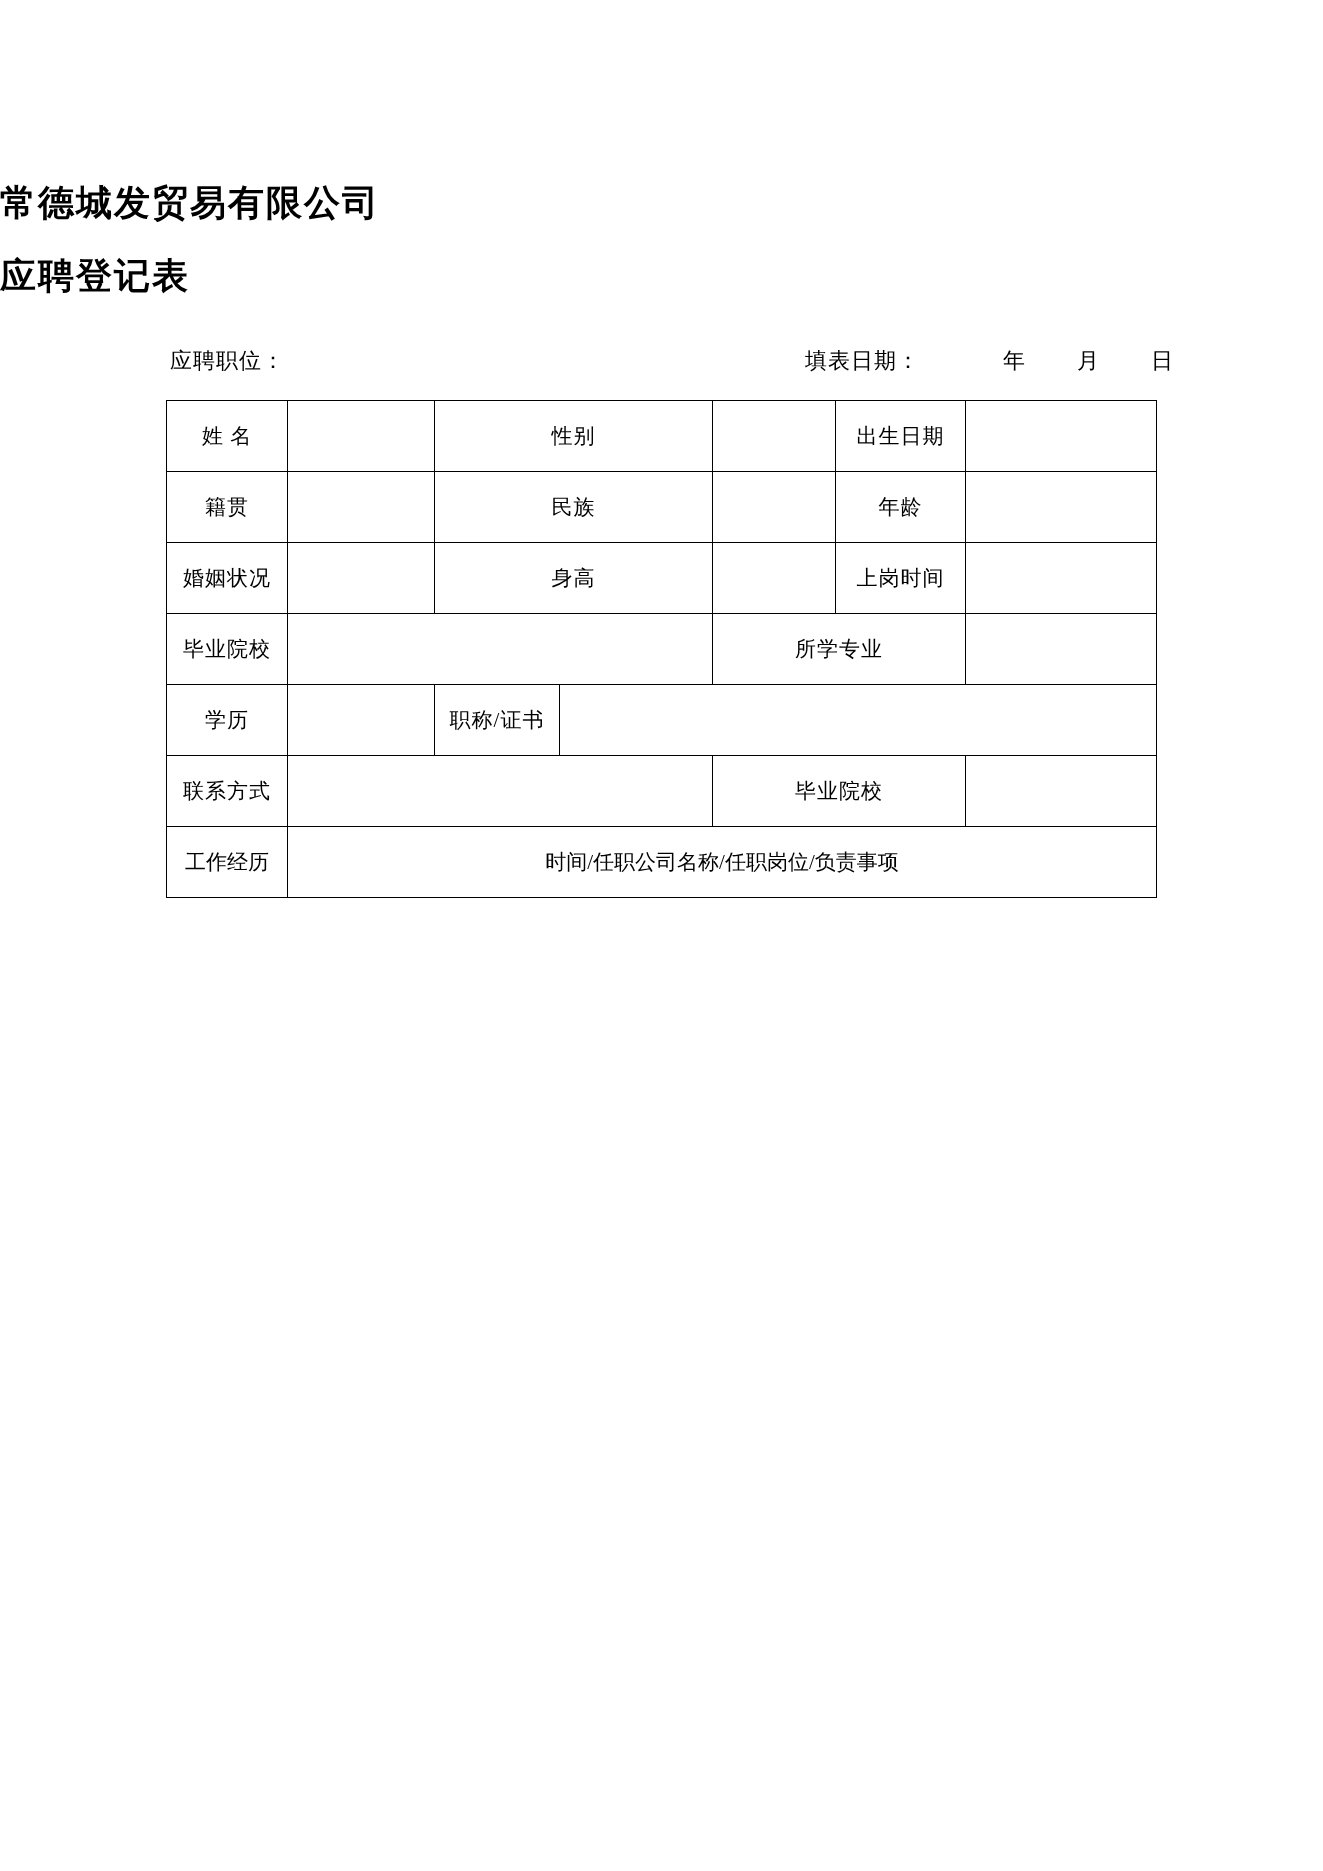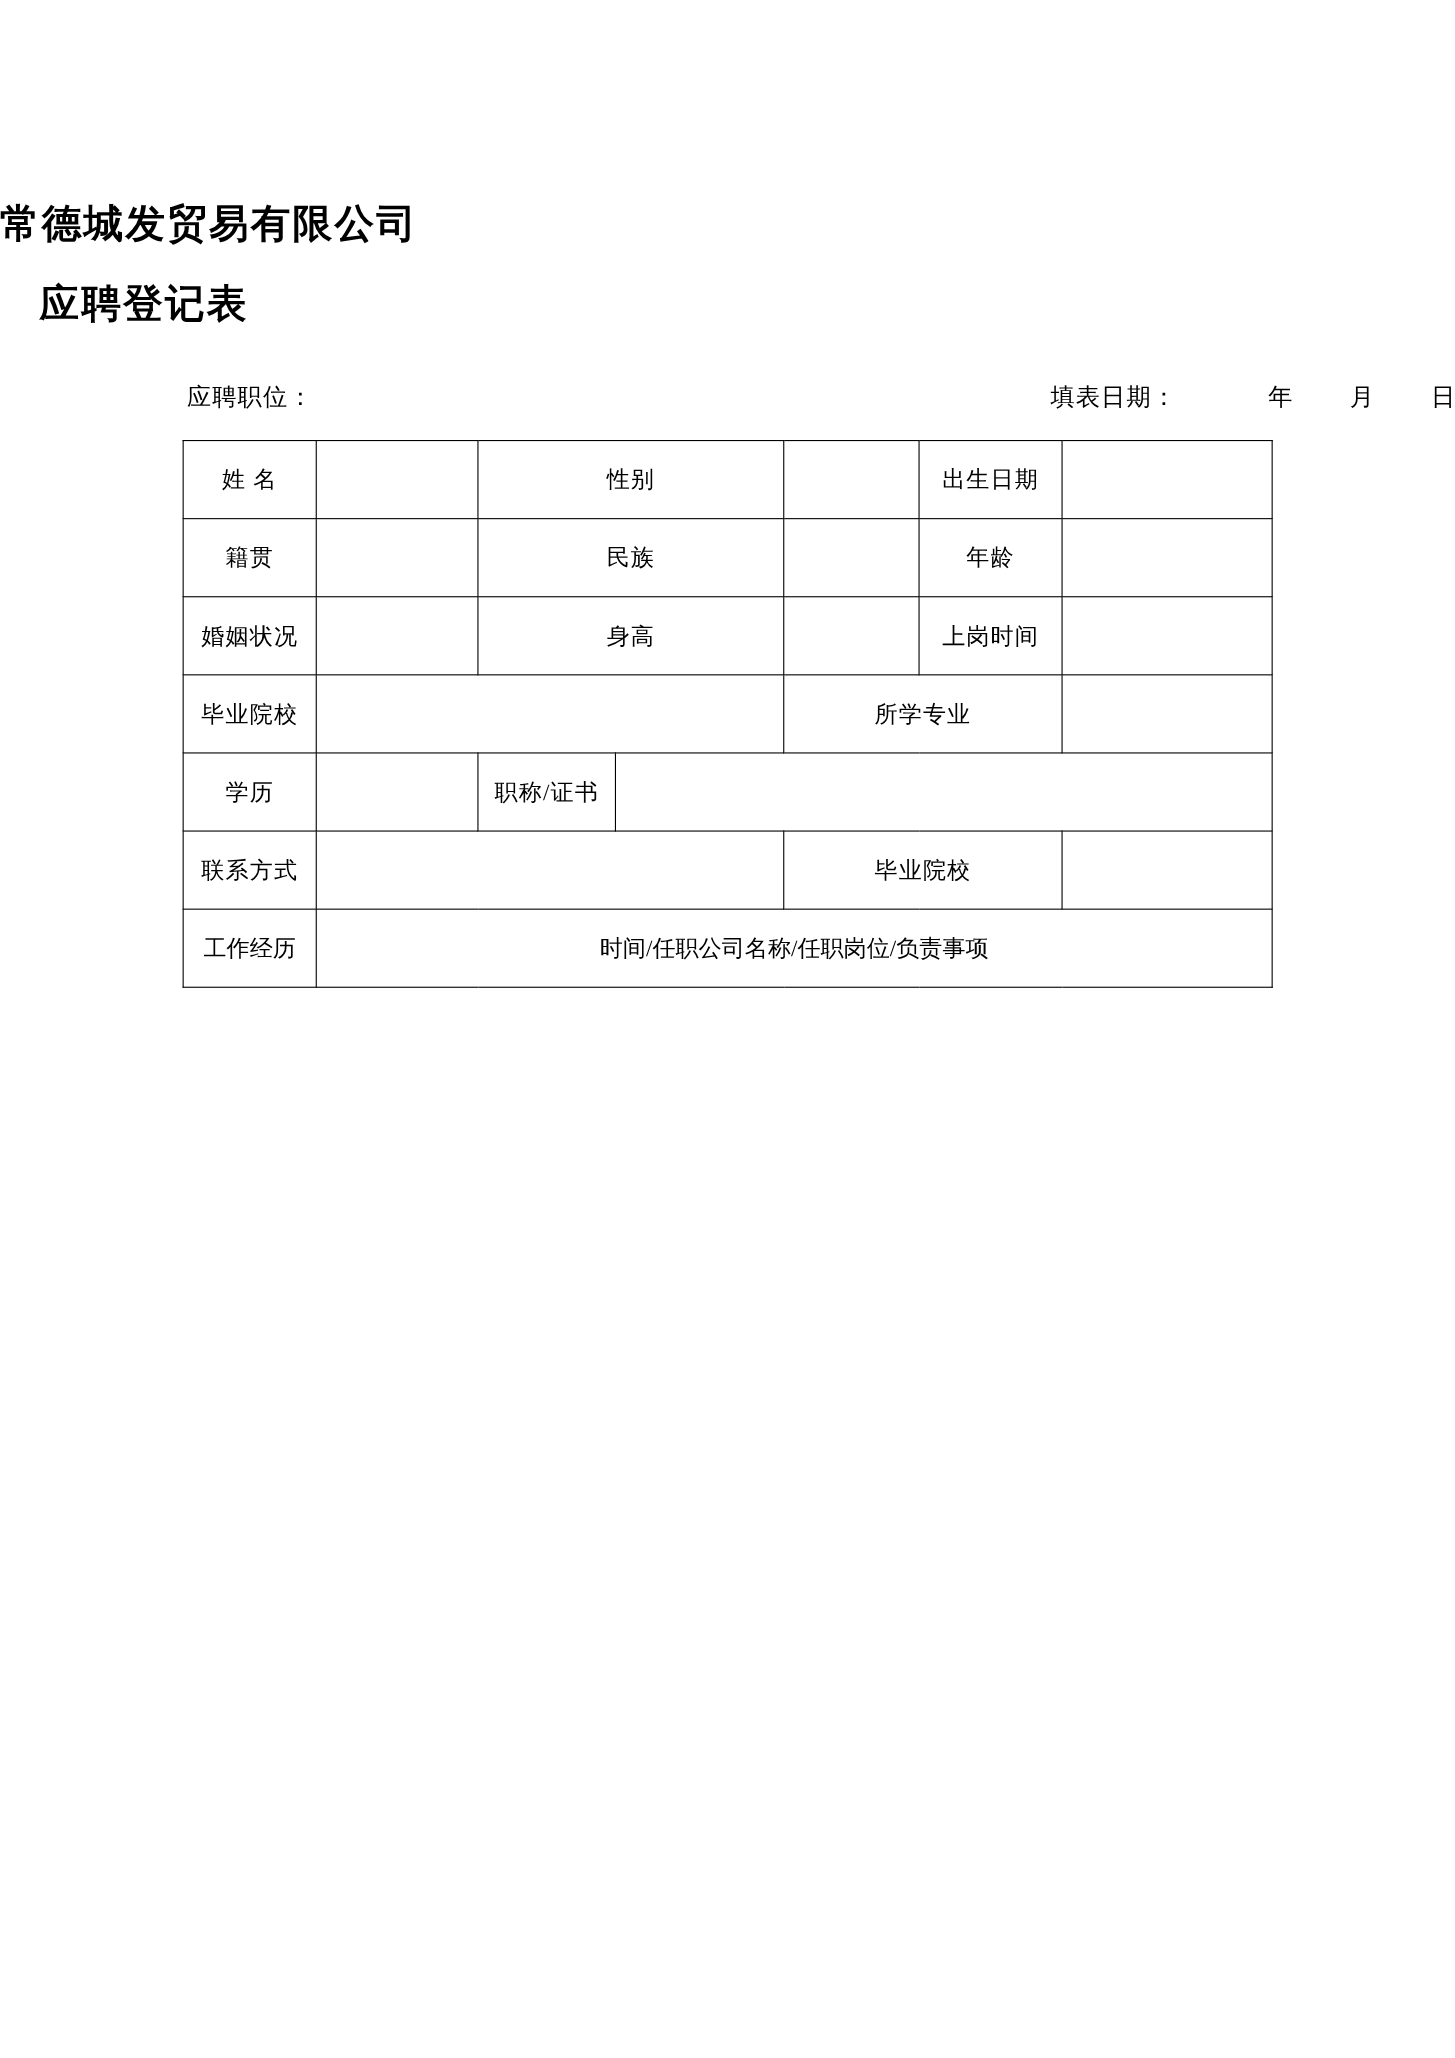--- a/index.html
+++ b/index.html
@@ -26,25 +26,26 @@
     text-align: left;
   }
   .title-line {
     font-size: 36px;
     font-weight: bold;
     letter-spacing: 2px;
     line-height: 1.0;
     font-family: "Liberation Serif", "DejaVu Serif", serif;
   }
   .title-line-1 { margin-bottom: 37px; }
-  .title-line-2 { margin-bottom: 0; margin-left: 36px; }
+  .title-line-2 { margin-bottom: 0; }
 
   .meta-row {
     margin-top: 52px;
     padding-left: 170px;
+    padding-right: 150px;
     font-size: 22px;
     display: flex;
     align-items: baseline;
   }
   .meta-left {
     letter-spacing: 1px;
   }
   .meta-right {
     margin-left: auto;
     display: flex;

